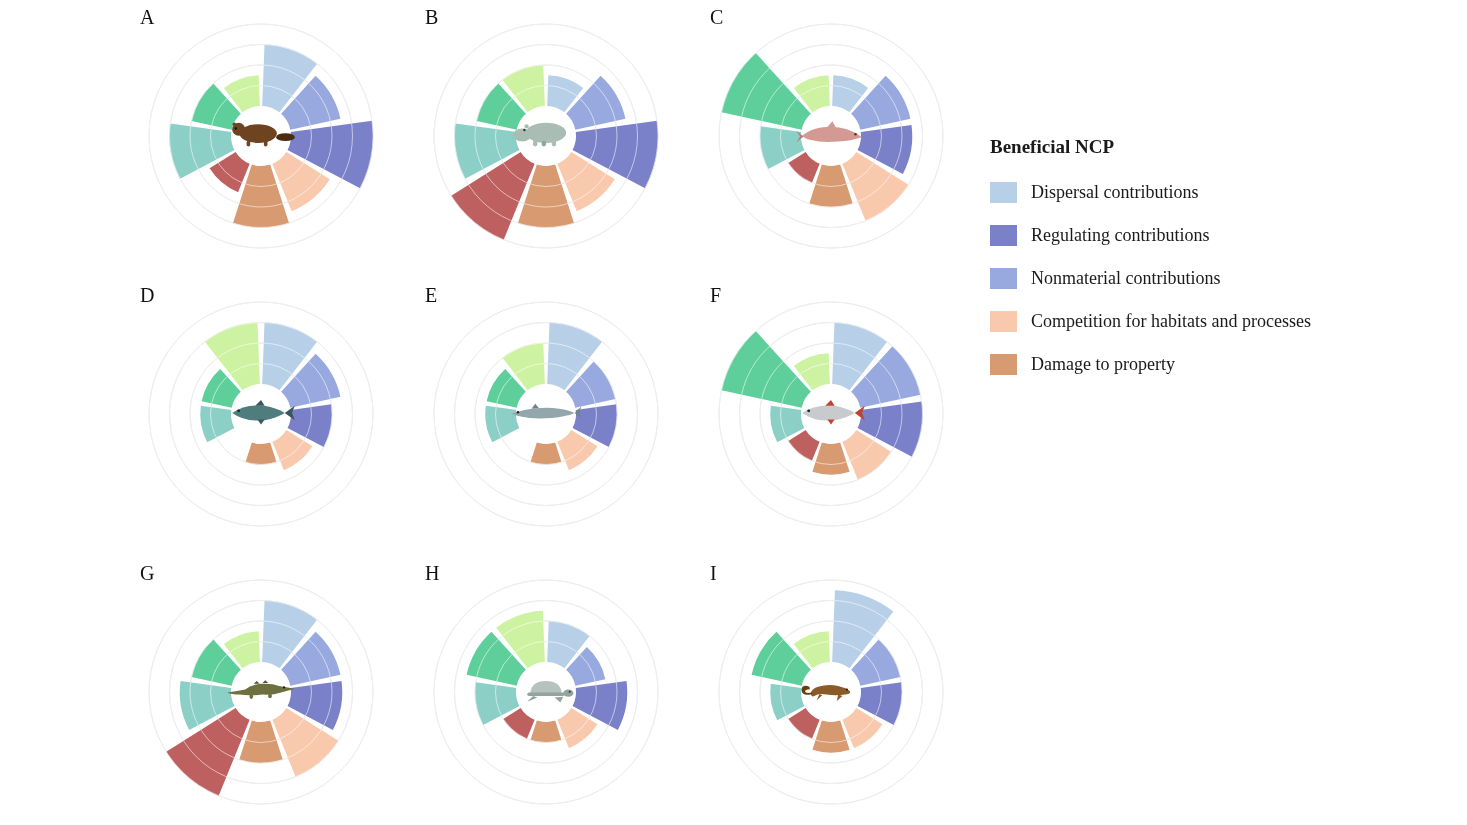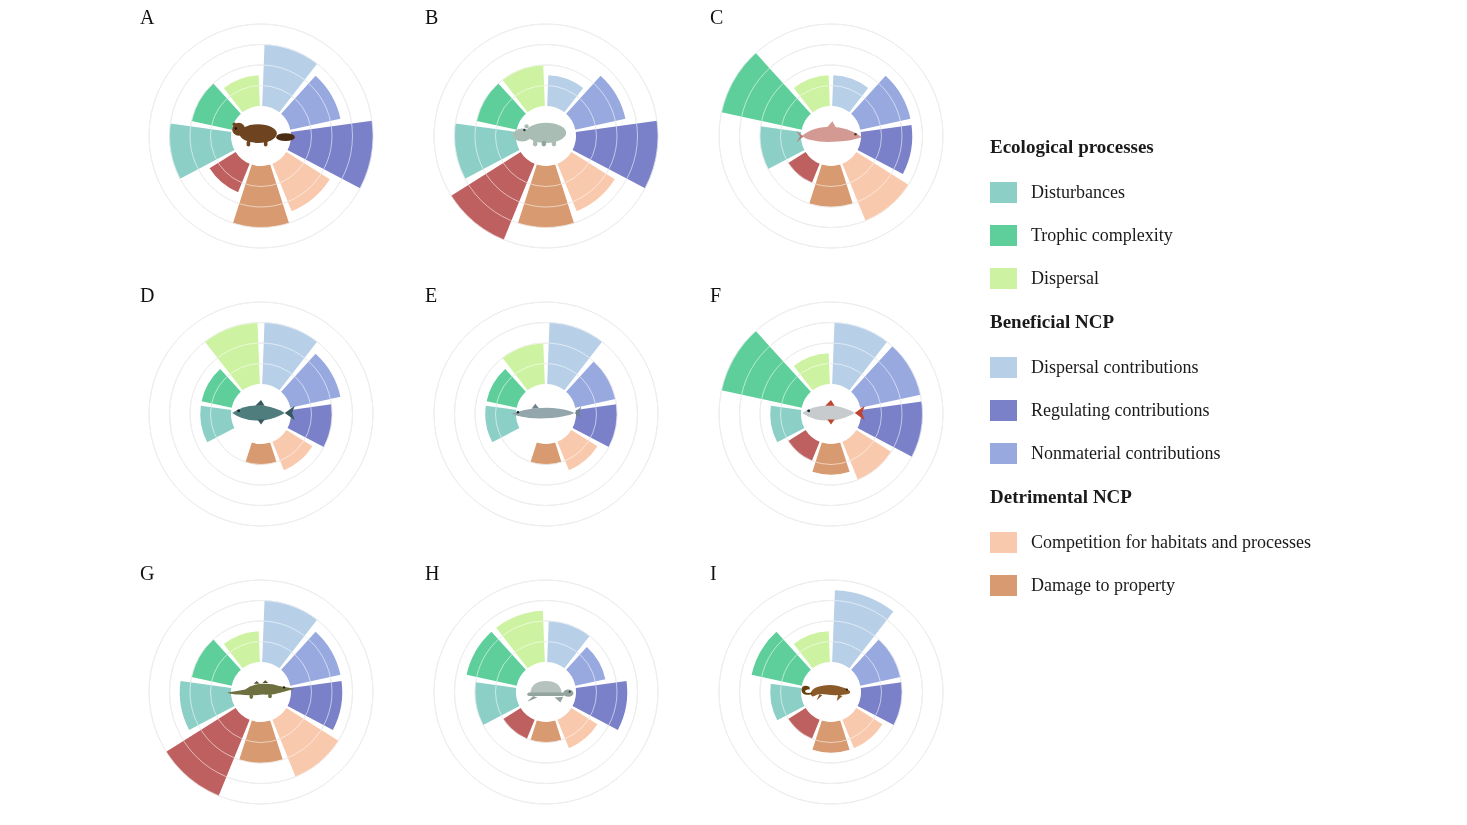--- a/index.html
+++ b/index.html
@@ -291,51 +291,35 @@
           <path d="M24 29 Q10 33 9 24 Q9 17 17 18 Q22 19 20 23 Q15 22 14 25 Q14 29 24 27 Z" fill="#64400f"></path>
           <path d="M34 29 L30 38 L38 31 Z" fill="#8a5a28"></path>
           <path d="M60 30 L58 39 L66 32 Z" fill="#8a5a28"></path>
           <circle cx="72" cy="23" r="1.6" fill="#2a1606"></circle>
         </g>
       </svg>
     </div>
   </div>
 <div class="legend">
     <div class="legend-group">
-      <div class="legend-group-title">Ecological processes</div>
-      <div class="legend-item">
-        <span class="legend-swatch" style="background: rgb(140, 207, 198);"></span>
-        <span class="legend-label">Disturbances</span>
-      </div>
-      <div class="legend-item">
-        <span class="legend-swatch" style="background: rgb(94, 207, 155);"></span>
-        <span class="legend-label">Trophic complexity</span>
-      </div>
-      <div class="legend-item">
-        <span class="legend-swatch" style="background: rgb(205, 243, 162);"></span>
-        <span class="legend-label">Dispersal</span>
-      </div>
-    </div>
-    <div class="legend-group">
       <div class="legend-group-title">Beneficial NCP</div>
       <div class="legend-item">
         <span class="legend-swatch" style="background: rgb(183, 208, 232);"></span>
         <span class="legend-label">Dispersal contributions</span>
       </div>
       <div class="legend-item">
         <span class="legend-swatch" style="background: rgb(123, 129, 201);"></span>
         <span class="legend-label">Regulating contributions</span>
       </div>
       <div class="legend-item">
         <span class="legend-swatch" style="background: rgb(152, 169, 223);"></span>
         <span class="legend-label">Nonmaterial contributions</span>
       </div>
     </div>
     <div class="legend-group">
-      <div class="legend-group-title">Detrimental NCP</div>
       <div class="legend-item">
         <span class="legend-swatch" style="background: rgb(249, 201, 173);"></span>
         <span class="legend-label">Competition for habitats and processes</span>
       </div>
       <div class="legend-item">
         <span class="legend-swatch" style="background: rgb(216, 154, 112);"></span>
         <span class="legend-label">Damage to property</span>
       </div>
     </div>
   </div>

